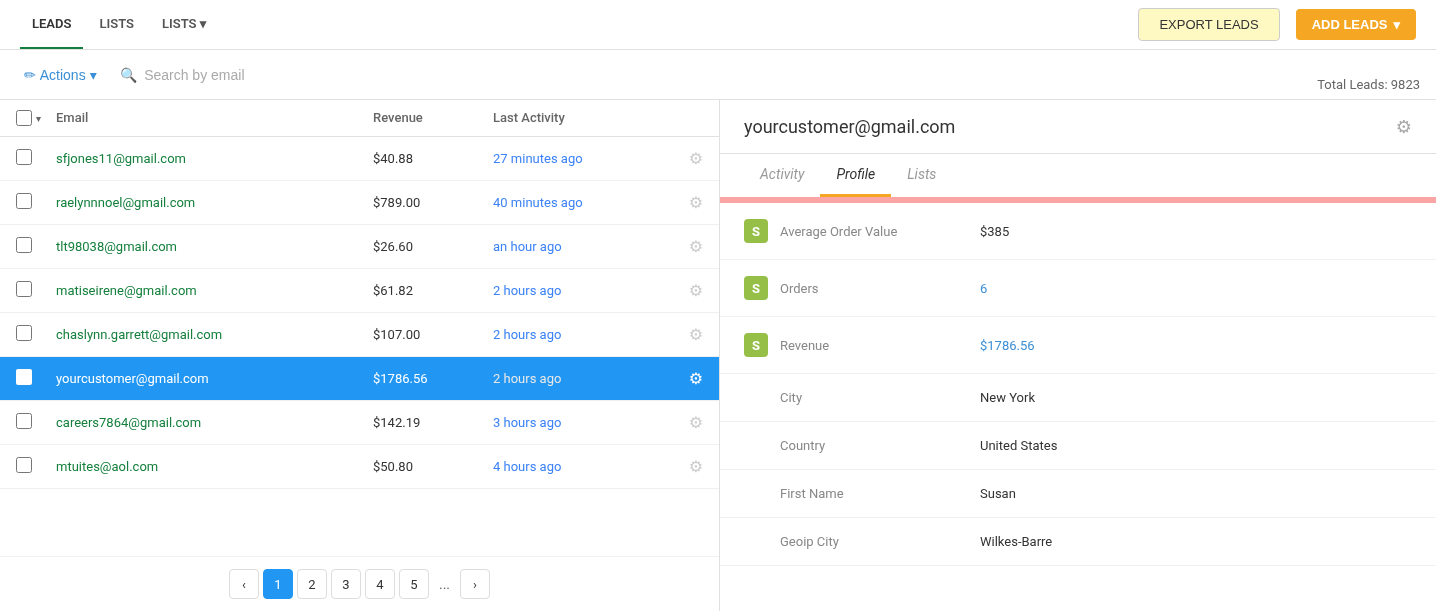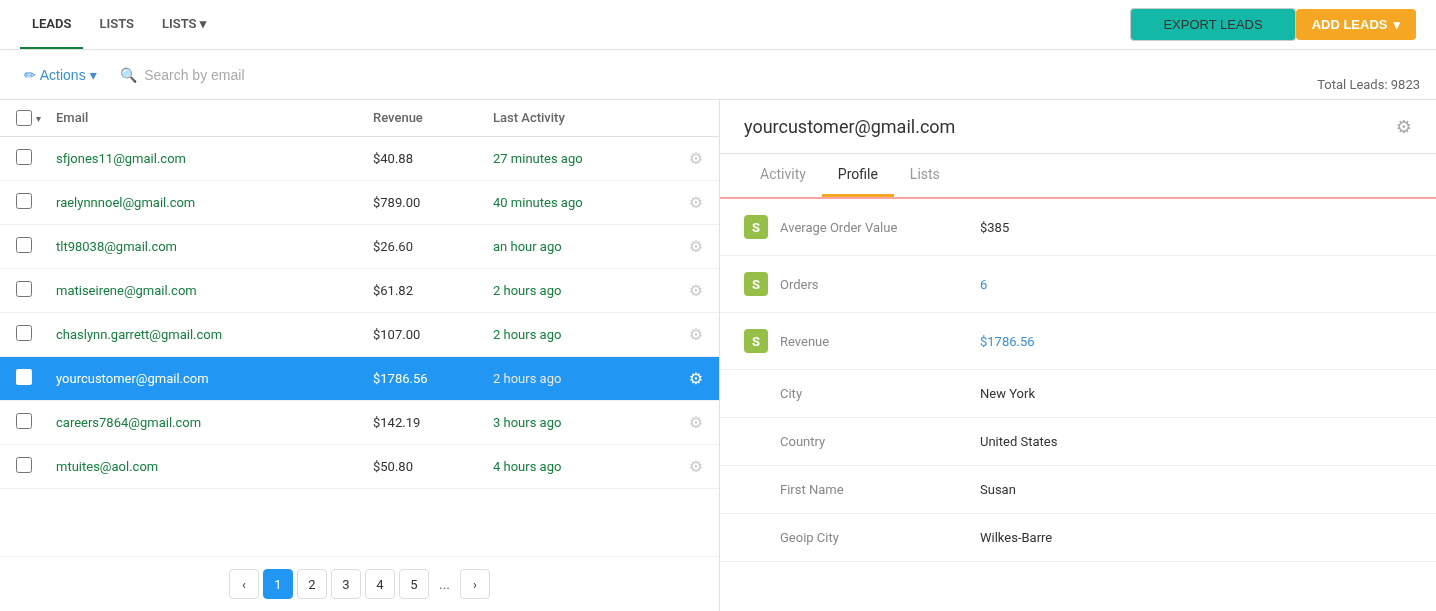--- a/index.html
+++ b/index.html
@@ -12,23 +12,23 @@
       background: #fff;
     }
     .nav-tab {
       font-size: 13px; font-weight: 600; padding: 16px 12px;
       cursor: pointer; color: #555; text-decoration: none;
       border-bottom: 3px solid transparent; margin-right: 4px;
     }
     .nav-tab.active { color: #333; border-bottom: 2px solid #15803d; }
     .nav-spacer { flex: 1; }
     .btn-export {
-      border: 1px solid #ccc; background: #14b8a6; color: #333;
-      padding: 8px 32px; border-radius: 4px; cursor: pointer;
-      font-size: 13px; font-weight: 500; margin-right: 0;
+      border: 1px solid #ccc; background: #fef9c3; color: #333;
+      padding: 8px 20px; border-radius: 4px; cursor: pointer;
+      font-size: 13px; font-weight: 500; margin-right: 16px;
     }
     .btn-add {
       background: #f5a623; color: #fff; border: none;
       padding: 8px 16px; border-radius: 4px; cursor: pointer;
       font-size: 13px; font-weight: 600; display: flex; align-items: center; gap: 6px;
     }
 
     
     .toolbar {
       display: flex; align-items: center; padding: 10px 16px;
@@ -73,21 +73,21 @@
     .table-row {
       display: grid; grid-template-columns: 40px 1fr 120px 160px 50px;
       padding: 12px 16px; border-bottom: 1px solid #f0f0f0;
       align-items: center;
     }
     .table-row.selected { background: #2196f3; color: #fff; }
     .table-row.selected .email-link { color: #fff; }
     .table-row.selected .gear-icon { color: #fff; }
     .email-link { color: #15803d; text-decoration: none; font-size: 13px; }
     .revenue { font-size: 13px; }
-    .activity { font-size: 13px; color: #15803d; }
+    .activity { font-size: 13px; color: #3b82f6; }
     .table-row.selected .activity { color: #e8e8e8; }
     .gear-icon { color: #ccc; cursor: pointer; font-size: 16px; text-align: right; }
     .checkbox { width: 16px; height: 16px; cursor: pointer; }
     .checkbox-selected { 
       width: 16px; height: 16px; background: #fff; border: 2px solid #fff;
       display: inline-block; border-radius: 2px;
     }
     .col-email { display: flex; align-items: center; }
     .col-header-check { display: flex; align-items: center; gap: 4px; }
     .chevron-down { font-size: 10px; color: #666; }
@@ -111,21 +111,22 @@
     }
     .detail-header {
       display: flex; align-items: center; padding: 16px 24px;
       border-bottom: 1px solid #e0e0e0;
     }
     .customer-email {
       font-size: 18px; font-weight: 400; color: #333; flex: 1;
     }
     .detail-tabs {
       display: flex; padding: 0 24px;
-      border-bottom: 2px solid #fca5a5;
+      border-bottom: 6px solid #fca5a5;
+      font-style: italic;
     }
     .detail-tab {
       padding: 12px 16px; font-size: 14px; color: #999;
       cursor: pointer; border-bottom: 3px solid transparent;
     }
     .detail-tab.active { color: #333; border-bottom: 3px solid #f5a623; }
     .detail-content { flex: 1; overflow-y: auto; padding: 0; }
     .detail-row {
       display: flex; align-items: center; padding: 16px 24px;
       border-bottom: 1px solid #f0f0f0;

